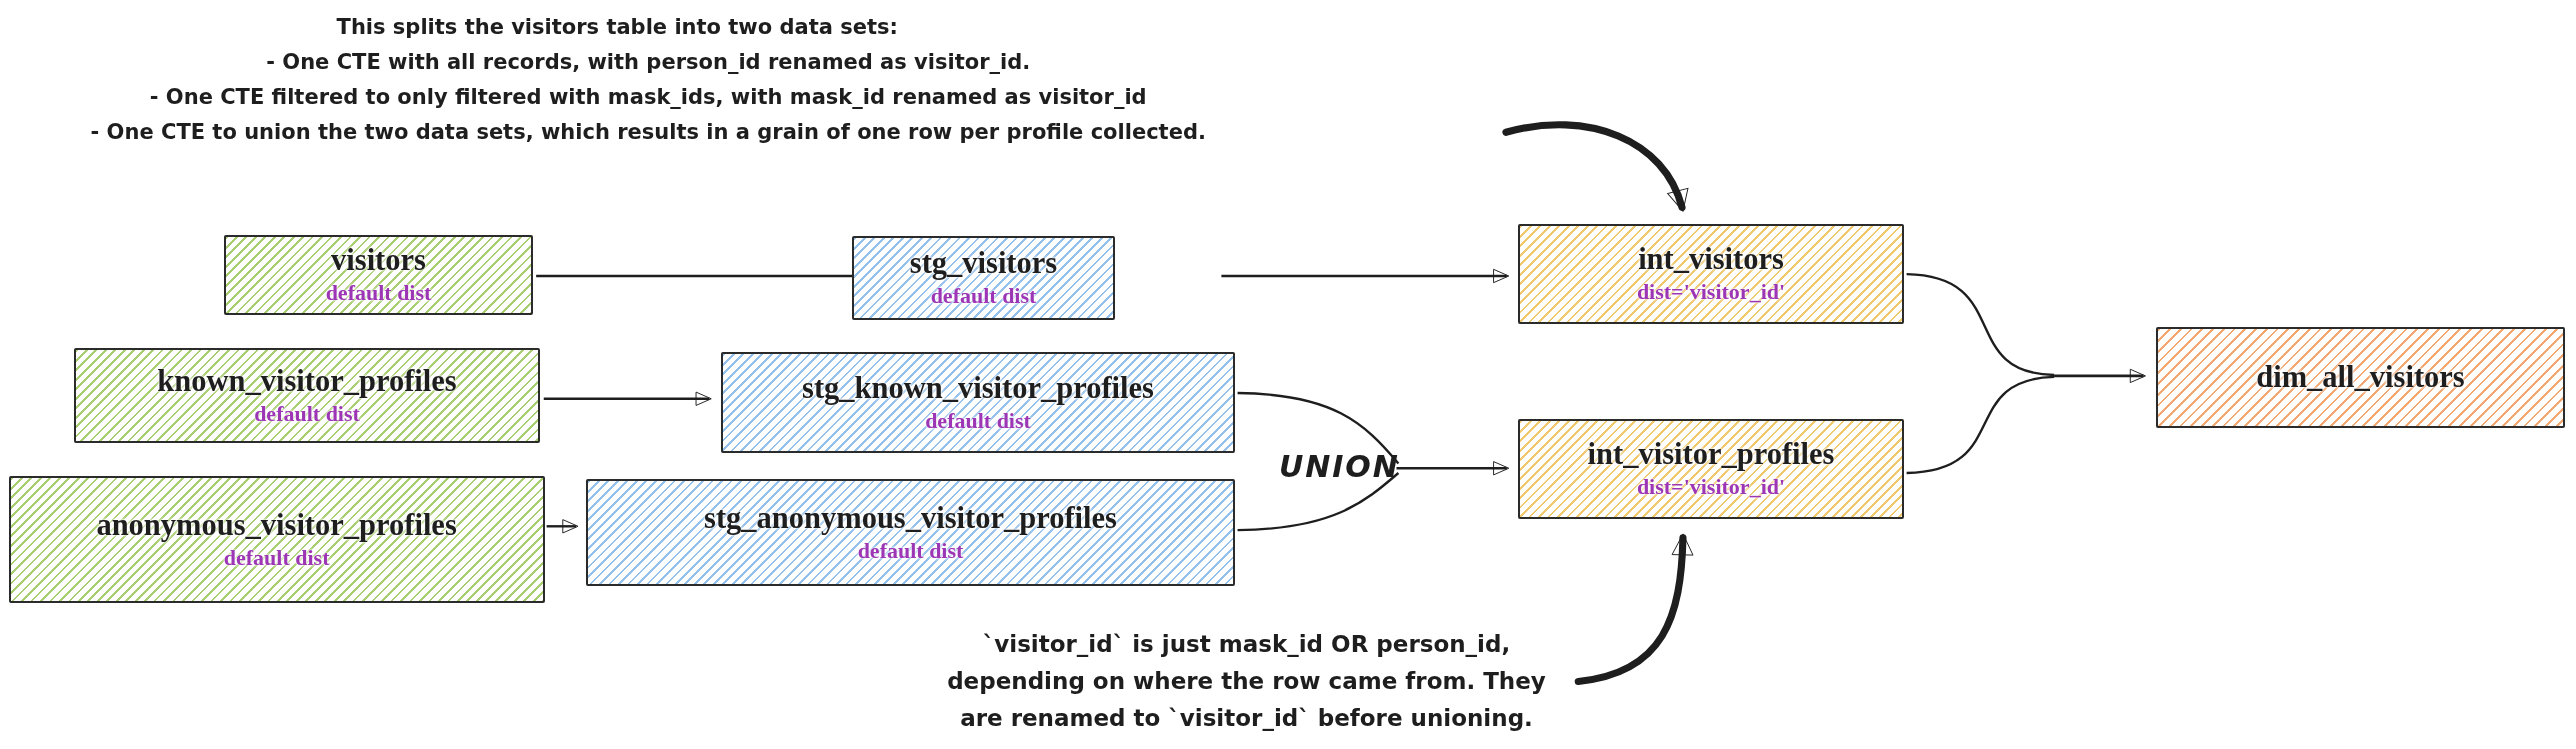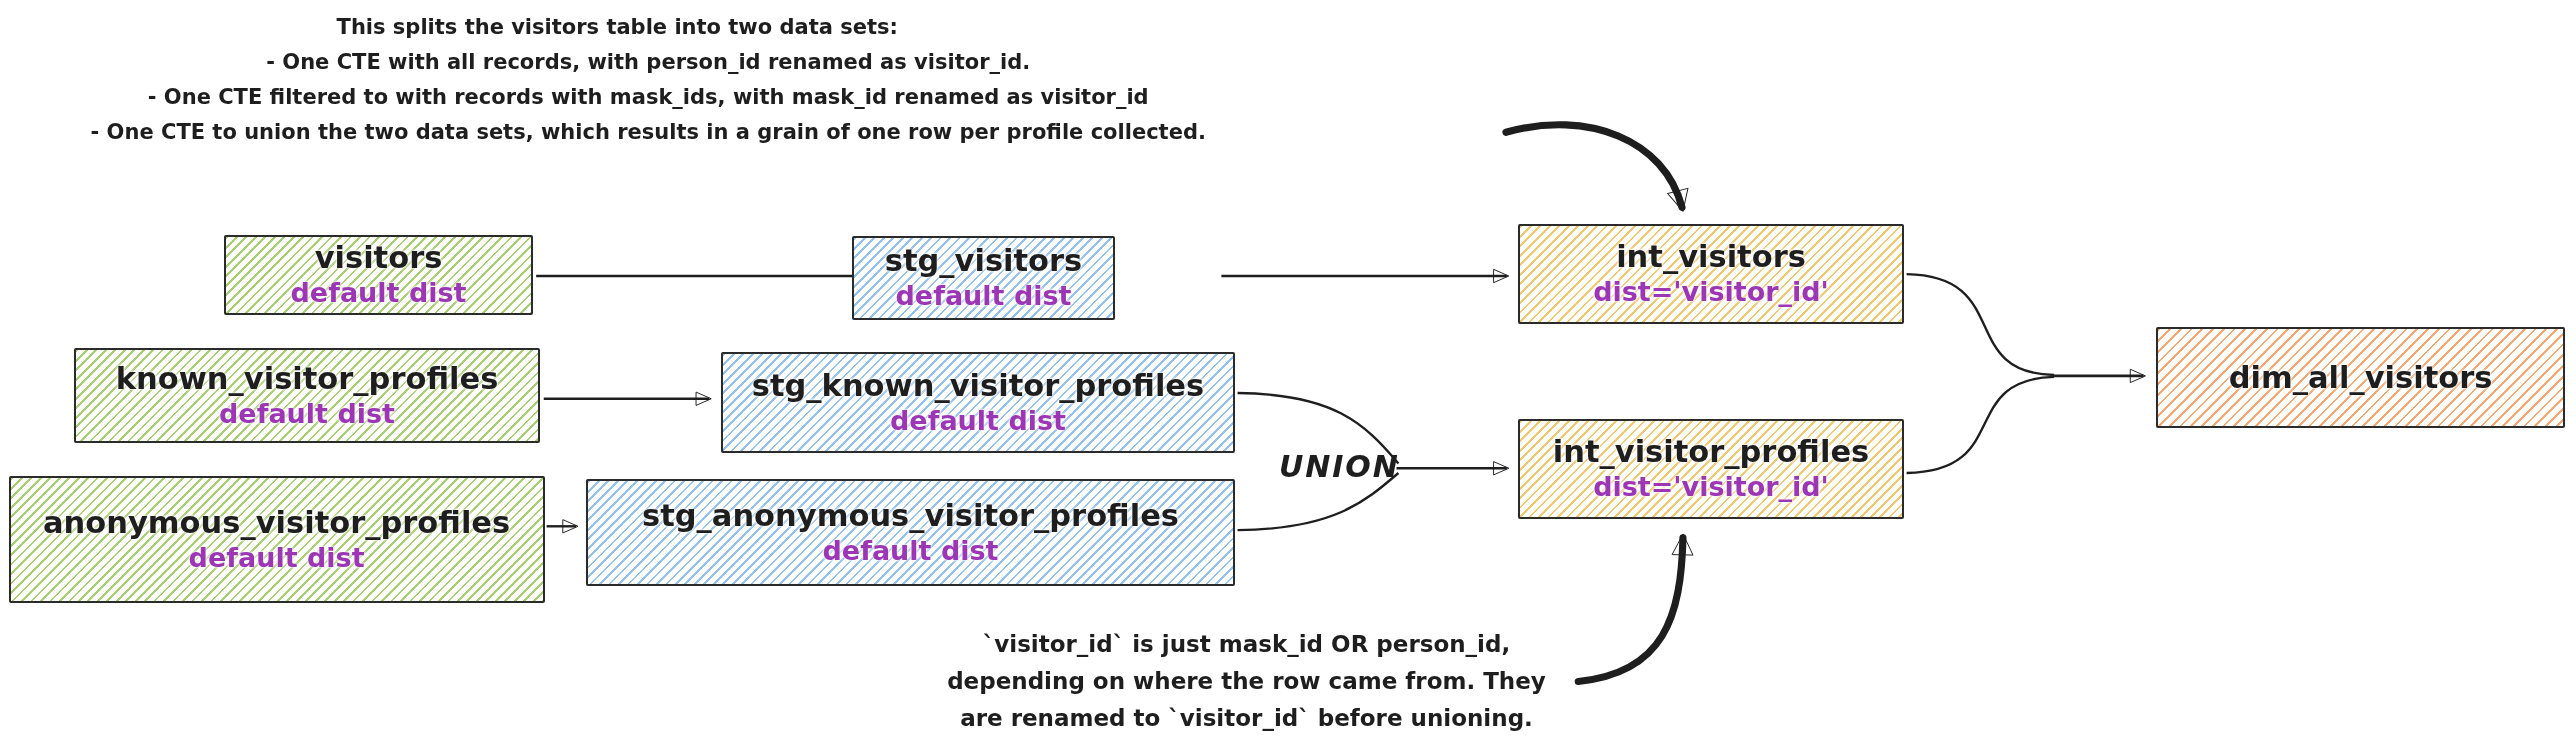--- a/index.html
+++ b/index.html
@@ -13,32 +13,32 @@
   html,body{margin:0;padding:0;background:#ffffff;}
   #canvas{
     position:relative;width:2576px;height:749px;background:#ffffff;
     font-family:"DejaVu Sans",sans-serif;color:var(--ink);overflow:hidden;
   }
   svg.wires{position:absolute;left:0;top:0;width:2576px;height:749px;pointer-events:none;}
   svg.wires path{fill:none;stroke:var(--ink);}
   .node{
     position:absolute;border:2.4px solid #2b2b2b;border-radius:1.9px;
     display:flex;flex-direction:column;align-items:center;justify-content:center;
-    background-color:#fff;box-sizing:border-box;
+    background-color:#fff;box-sizing:border-box;font-family:Liberation Serif, serif;
   }
   .node.green{background-image:repeating-linear-gradient(135deg,var(--green) 0 1.9px,transparent 1.9px 6.7px);}
   .node.blue{background-image:repeating-linear-gradient(135deg,var(--blue) 0 1.9px,transparent 1.9px 6.7px);}
   .node.yellow{background-image:repeating-linear-gradient(135deg,var(--yellow) 0 1.9px,transparent 1.9px 6.7px);}
   .node.orange{background-image:repeating-linear-gradient(135deg,var(--orange) 0 1.9px,transparent 1.9px 7.6px);}
   .node-title{
     font-size:30.5px;font-weight:700;line-height:1.15;color:var(--ink);
     text-shadow:0 0 1px #fff,0 0 2.9px #fff,0 0 4.8px #fff;white-space:nowrap;
   }
   .node-subtitle{
-    font-size:27px;font-weight:700;color:var(--purple);line-height:1.2;margin-top:1.9px;
+    font-size:22px;font-weight:700;color:var(--purple);line-height:1.2;margin-top:1.9px;
     text-shadow:0 0 1px #fff,0 0 2.9px #fff,0 0 4.8px #fff;white-space:nowrap;
   }
   .annotation{position:absolute;font-size:21px;font-weight:700;line-height:35px;color:var(--ink);text-align:center;}
   .annotation .indent{margin-left:62px;}
   .annotation-bottom{position:absolute;left:885px;top:626px;width:723px;text-align:center;
     font-size:23px;font-weight:600;line-height:37px;color:var(--ink);}
   .union-label{
     position:absolute;left:1279px;top:449px;font-size:30px;font-weight:700;font-style:italic;
     letter-spacing:1.9px;color:var(--ink);
   }
@@ -71,21 +71,21 @@
     <path d="M 2003,497 C 2115,495 2056,399 2158,396" stroke-width="2.5"></path>
     <path d="M 2155,395 L 2252,395" stroke-width="3" marker-end="url(#arrow)"></path>
 
     <path d="M 1582,139 C 1668,115 1749,147 1767,218" stroke-width="7.5" stroke-linecap="round" marker-end="url(#arrowBig)"></path>
     <path d="M 1658,716 C 1748,707 1766,648 1768,565" stroke-width="7.5" stroke-linecap="round" marker-end="url(#arrowBig)"></path>
   </svg>
 
   <div class="annotation" style="left:28.6px;top:9.5px;">
     <div>This splits the visitors table into two data sets:</div>
     <div class="indent">- One CTE with all records, with person_id renamed as visitor_id.</div>
-    <div class="indent">- One CTE filtered to with records with mask_ids, with mask_id renamed as visitor_id</div>
+    <div class="indent">- One CTE filtered to only filtered with mask_ids, with mask_id renamed as visitor_id</div>
     <div class="indent">- One CTE to union the two data sets, which results in a grain of one row per profile collected.</div>
   </div>
 
   <div class="node green" style="left:224px;top:235px;width:309px;height:80px;">
     <div class="node-title">visitors</div>
     <div class="node-subtitle">default dist</div>
   </div>
   <div class="node green" style="left:74px;top:348px;width:466px;height:95px;">
     <div class="node-title">known_visitor_profiles</div>
     <div class="node-subtitle">default dist</div>

